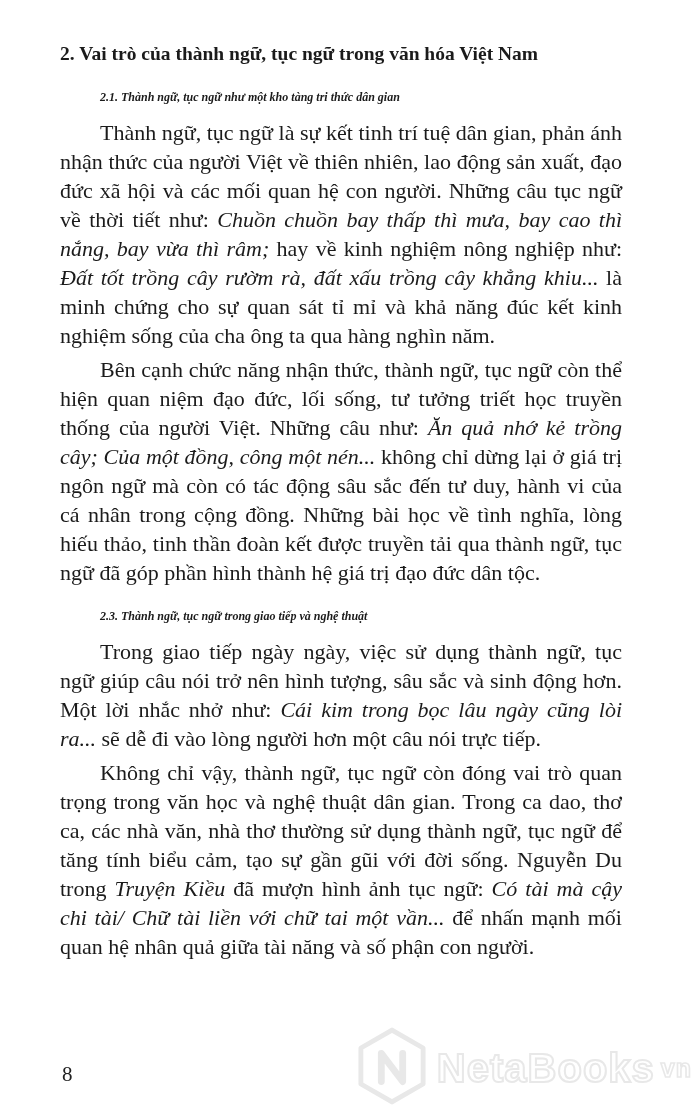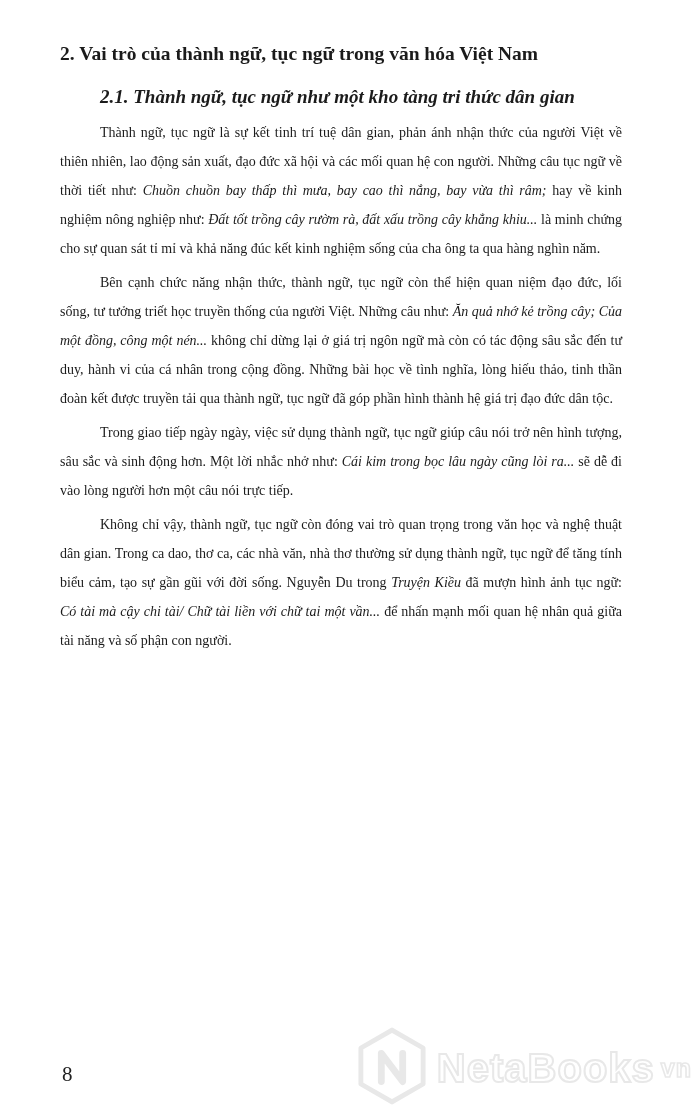--- a/index.html
+++ b/index.html
@@ -13,30 +13,30 @@
   }
   .page-content { padding: 40px 78px 0 60px; }
 
   .main-heading {
     font-size: 19.5px;
     line-height: 28px;
     font-weight: bold;
     margin-bottom: 12px;
   }
   .sec-title {
-    font-size: 19px;
+    font-size: 12px;
     line-height: 28px;
     font-weight: bold;
     font-style: italic;
     text-indent: 40px;
     margin-top: 15px;
     margin-bottom: 7px;
   }
   .para {
-    font-size: 14px;
+    font-size: 22px;
     line-height: 29px;
     text-align: justify;
     text-indent: 40px;
     margin-bottom: 5px;
   }
   .it { font-style: italic; }
 
   .page-number {
     position: absolute;
     left: 62px;
@@ -84,20 +84,21 @@
   <section>
     <h2 class="sec-title">2.1. Thành ngữ, tục ngữ như một kho tàng tri thức dân gian</h2>
     <p class="para"><span>Thành ngữ, tục ngữ là sự kết tinh trí tuệ dân gian, phản ánh nhận thức của người Việt về thiên nhiên, lao động sản xuất, đạo đức xã hội và các mối quan hệ con người. Những câu tục ngữ về thời tiết như: </span><span class="it">Chuồn chuồn bay thấp thì mưa, bay cao thì nắng, bay vừa thì râm;</span><span> hay về kinh nghiệm nông nghiệp như: </span><span class="it">Đất tốt trồng cây rườm rà, đất xấu trồng cây khẳng khiu...</span><span> là minh chứng cho sự quan sát tỉ mỉ và khả năng đúc kết kinh nghiệm sống của cha ông ta qua hàng nghìn năm.</span></p>
   </section>
 
   <section>
     <p class="para"><span>Bên cạnh chức năng nhận thức, thành ngữ, tục ngữ còn thể hiện quan niệm đạo đức, lối sống, tư tưởng triết học truyền thống của người Việt. Những câu như: </span><span class="it">Ăn quả nhớ kẻ trồng cây; Của một đồng, công một nén...</span><span> không chỉ dừng lại ở giá trị ngôn ngữ mà còn có tác động sâu sắc đến tư duy, hành vi của cá nhân trong cộng đồng. Những bài học về tình nghĩa, lòng hiếu thảo, tinh thần đoàn kết được truyền tải qua thành ngữ, tục ngữ đã góp phần hình thành hệ giá trị đạo đức dân tộc.</span></p>
   </section>
 
   <section>
+    <h2 class="sec-title">2.3. Thành ngữ, tục ngữ trong giao tiếp và nghệ thuật</h2>
     <p class="para"><span>Trong giao tiếp ngày ngày, việc sử dụng thành ngữ, tục ngữ giúp câu nói trở nên hình tượng, sâu sắc và sinh động hơn. Một lời nhắc nhở như: </span><span class="it">Cái kim trong bọc lâu ngày cũng lòi ra...</span><span> sẽ dễ đi vào lòng người hơn một câu nói trực tiếp.</span></p>
     <p class="para"><span>Không chỉ vậy, thành ngữ, tục ngữ còn đóng vai trò quan trọng trong văn học và nghệ thuật dân gian. Trong ca dao, thơ ca, các nhà văn, nhà thơ thường sử dụng thành ngữ, tục ngữ để tăng tính biểu cảm, tạo sự gần gũi với đời sống. Nguyễn Du trong </span><span class="it">Truyện Kiều</span><span> đã mượn hình ảnh tục ngữ: </span><span class="it">Có tài mà cậy chi tài/ Chữ tài liền với chữ tai một vần...</span><span> để nhấn mạnh mối quan hệ nhân quả giữa tài năng và số phận con người.</span></p>
   </section>
 
 </div>
 
 <div class="page-number">8</div>
 
 <div class="watermark">
   <span>

